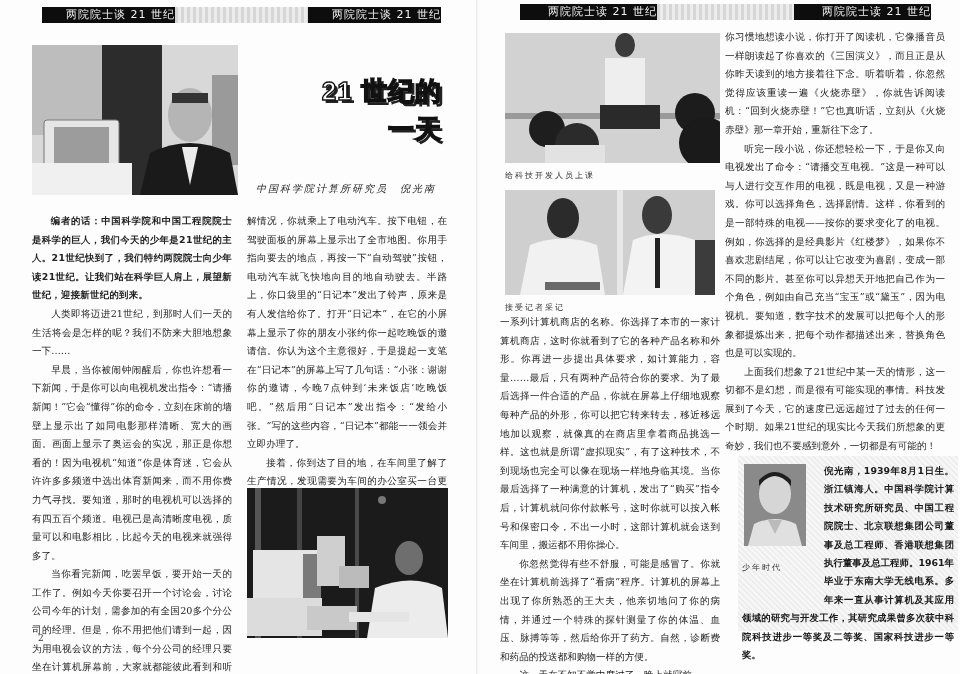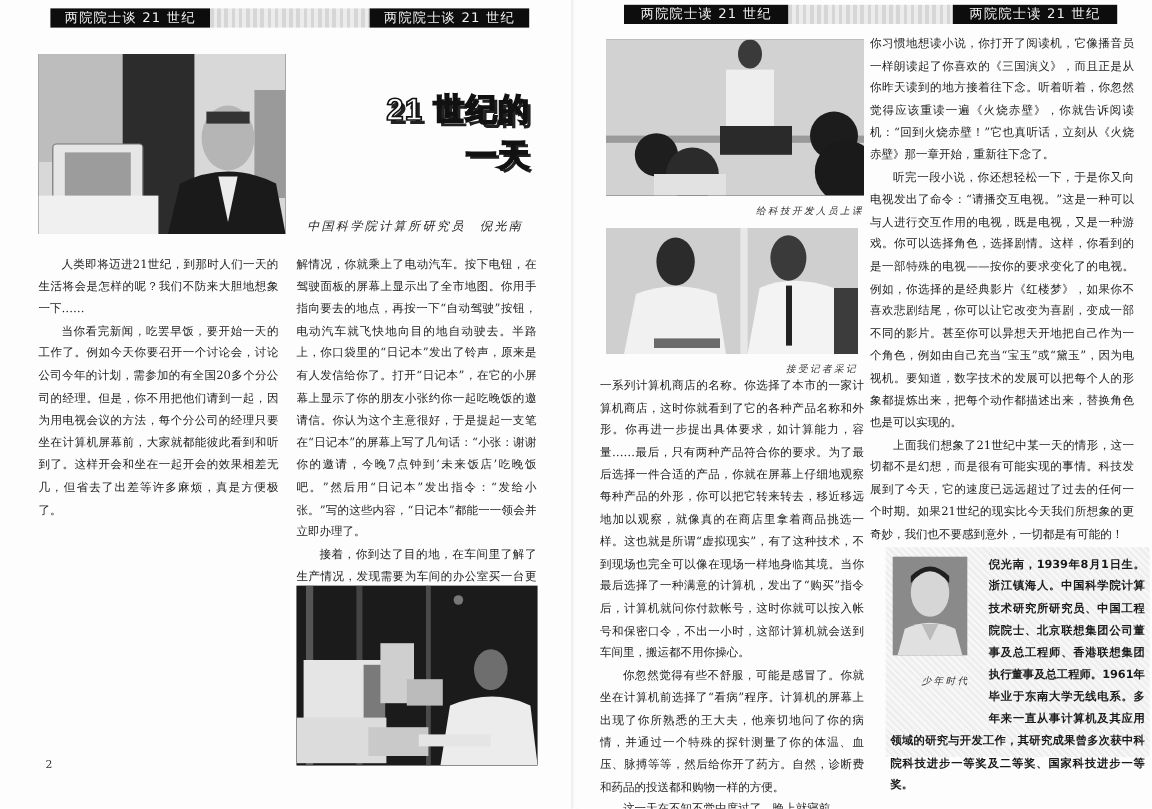--- a/index.html
+++ b/index.html
@@ -5,28 +5,28 @@
   * { box-sizing: border-box; margin: 0; padding: 0; }
   html, body { width: 960px; height: 674px; background: #ffffff; overflow: hidden; }
   body { position: relative; font-family: "DejaVu Serif", "Liberation Serif", serif; color: #1e1e1e; }
 
   .page { position: absolute; top: 0; height: 674px; background: #fdfdfd; }
   .page-left { left: 0; width: 478px; }
   .page-right { left: 480px; width: 480px; }
   .gutter { position: absolute; left: 476px; top: 0; width: 6px; height: 674px; background: linear-gradient(90deg,#e8e8e8,#ffffff,#e8e8e8); }
 
   .header-bar { position: absolute; top: 7px; height: 16px; background: #0d0d0d; color: #f2f2f2;
-    font-family: "DejaVu Sans", "Liberation Sans", sans-serif; font-size: 11px; line-height: 16px; text-align: center; letter-spacing: 1px; }
+    font-family: "DejaVu Sans", "Liberation Sans", sans-serif; font-size: 11px; line-height: 16px; text-align: right; letter-spacing: 1px; }
   .header-pattern { position: absolute; top: 7px; height: 16px;
     background: repeating-linear-gradient(90deg,#cfcfcf 0 3px,#e9e9e9 3px 6px); opacity: .85; }
 
   .photo { position: absolute; overflow: hidden; background: #555; }
   .photo svg { width: 100%; height: 100%; display: block; }
 
-  .caption { position: absolute; font-size: 8px; color: #333; text-align: right; letter-spacing: 2px; font-style: italic; }
+  .caption { position: absolute; font-size: 8px; color: #333; text-align: left; letter-spacing: 2px; }
 
   .title { position: absolute; font-family: Liberation Sans, sans-serif; font-weight: bold;
     color: #fff; font-size: 26px; line-height: 38px; text-align: right;
     -webkit-text-stroke: 1.4px #111; text-shadow: 3px 3px 0 #222; letter-spacing: 1px; }
 
   .byline { position: absolute; font-size: 10px; letter-spacing: 2px; color: #222; }
 
   .col { position: absolute; font-size: 9.6px; line-height: 18.6px; text-align: justify; color: #222; }
   .col p { text-indent: 2em; }
   .col p.noindent { text-indent: 0; }
@@ -65,21 +65,23 @@
       <path d="M150 102 L158 140 L166 102 Z" fill="#ececec"></path>
     </svg>
   </div>
 
   <div class="title" style="left:262px;top:72px;width:180px;">21 世纪的</div>
   <div class="title" style="left:262px;top:110px;width:180px;">一天</div>
 
   <div class="byline" style="left:256px;top:182px;width:200px;font-style:italic;">中国科学院计算所研究员　倪光南</div>
 
   <div class="col" style="left:32px;top:212px;width:200px;">
+    <p class="editor">编者的话：中国科学院和中国工程院院士是科学的巨人，我们今天的少年是21世纪的主人。21世纪快到了，我们特约两院院士向少年读21世纪。让我们站在科学巨人肩上，展望新世纪，迎接新世纪的到来。</p>
     <p>人类即将迈进21世纪，到那时人们一天的生活将会是怎样的呢？我们不防来大胆地想象一下……</p>
+    <p>早晨，当你被闹钟闹醒后，你也许想看一下新闻，于是你可以向电视机发出指令：“请播新闻！”它会“懂得”你的命令，立刻在床前的墙壁上显示出了如同电影那样清晰、宽大的画面。画面上显示了奥运会的实况，那正是你想看的！因为电视机“知道”你是体育迷，它会从许许多多频道中选出体育新闻来，而不用你费力气寻找。要知道，那时的电视机可以选择的有四五百个频道。电视已是高清晰度电视，质量可以和电影相比，比起今天的电视来就强得多了。</p>
     <p>当你看完新闻，吃罢早饭，要开始一天的工作了。例如今天你要召开一个讨论会，讨论公司今年的计划，需参加的有全国20多个分公司的经理。但是，你不用把他们请到一起，因为用电视会议的方法，每个分公司的经理只要坐在计算机屏幕前，大家就都能彼此看到和听到了。这样开会和坐在一起开会的效果相差无几，但省去了出差等许多麻烦，真是方便极了。</p>
 
   </div>
 
   <div class="page-num" style="left:38px;top:633px;">2</div>
 
   <div class="col" style="left:247px;top:212px;width:200px;">
     <p class="noindent">解情况，你就乘上了电动汽车。按下电钮，在驾驶面板的屏幕上显示出了全市地图。你用手指向要去的地点，再按一下“自动驾驶”按钮，电动汽车就飞快地向目的地自动驶去。半路上，你口袋里的“日记本”发出了铃声，原来是有人发信给你了。打开“日记本”，在它的小屏幕上显示了你的朋友小张约你一起吃晚饭的邀请信。你认为这个主意很好，于是提起一支笔在“日记本”的屏幕上写了几句话：“小张：谢谢你的邀请，今晚7点钟到‘未来饭店’吃晚饭吧。”然后用“日记本”发出指令：“发给小张。”写的这些内容，“日记本”都能一一领会并立即办理了。</p>
     <p>接着，你到达了目的地，在车间里了解了生产情况，发现需要为车间的办公室买一台更好的计算机。为此，你坐在计算机前，选择了“购物”程序，屏幕出现了一系列商店名称，你又选择“买计算机”项目，屏幕上出现的就是</p>
   </div>

